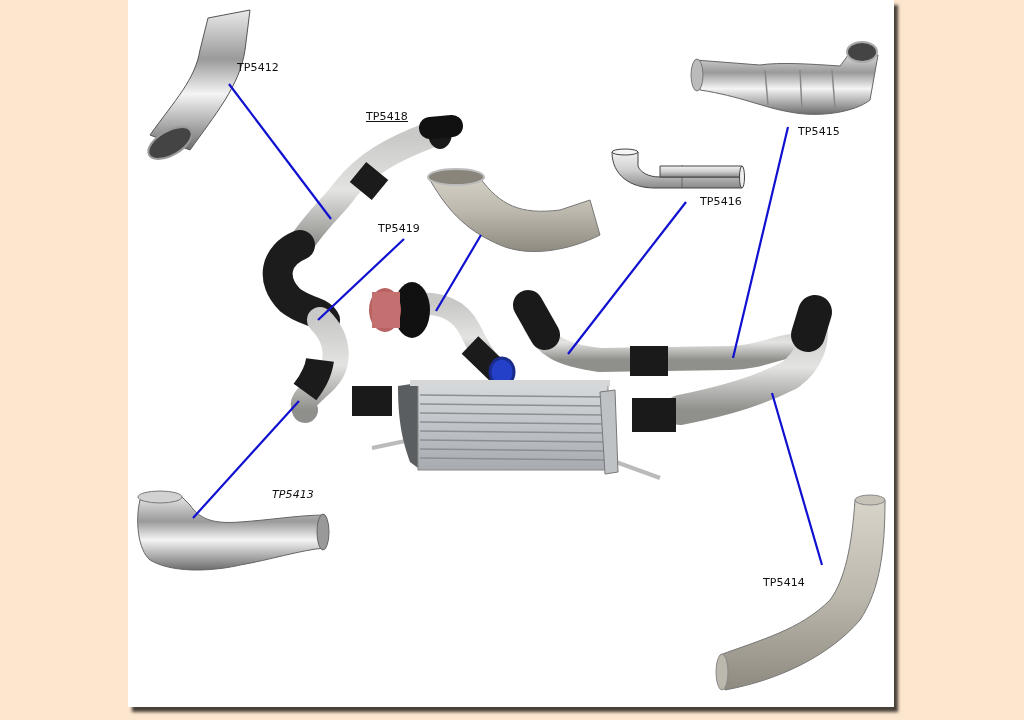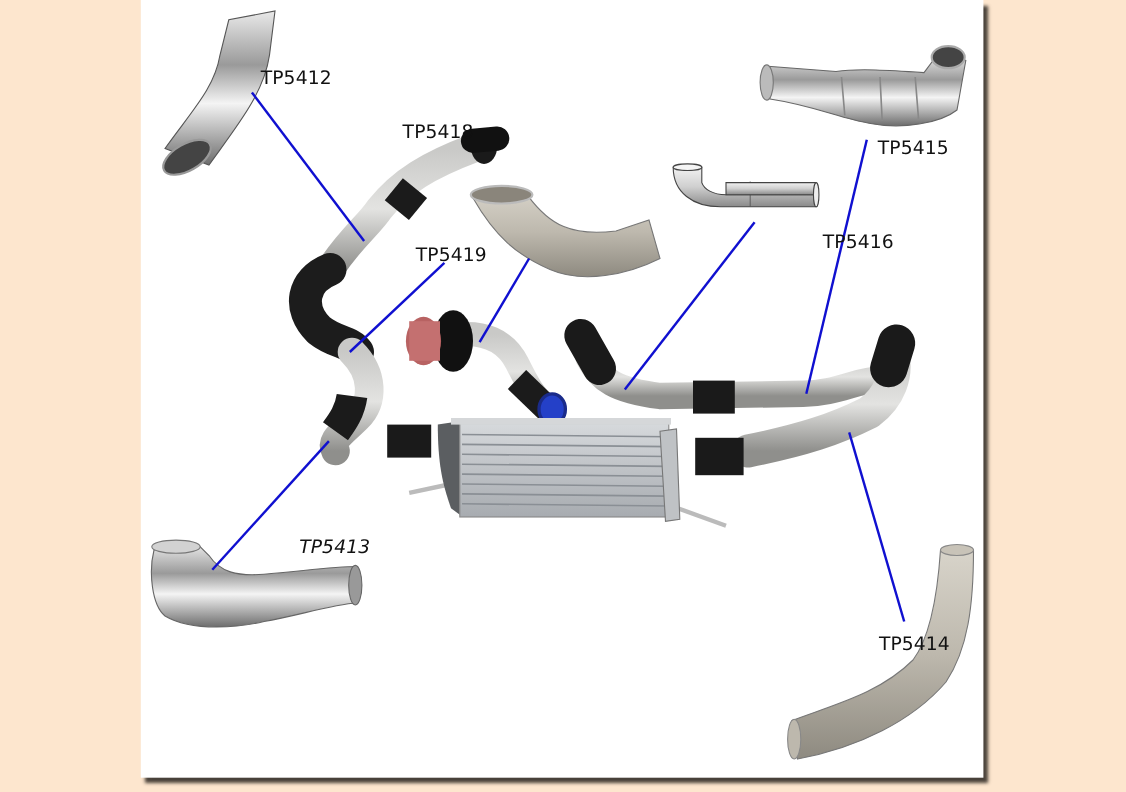--- a/index.html
+++ b/index.html
@@ -13,21 +13,21 @@
     position: absolute; left: 128px; top: 0; width: 766px; height: 707px;
     background: #ffffff;
     box-shadow: 4px 5px 3px rgba(40,35,30,0.85);
   }
   .stage {
     position: absolute; left: 0; top: 0; width: 1024px; height: 720px;
   }
   .label {
     position: absolute;
     font-family: "DejaVu Sans", sans-serif;
-    font-size: 17px;
+    font-size: 11px;
     color: #111;
     letter-spacing: 0.1px;
     white-space: nowrap;
   }
 </style>
 </head>
 <body>
 
 <div class="panel"></div>
 
@@ -156,18 +156,18 @@
     <line x1="404" y1="239" x2="318" y2="320"></line>
     <line x1="481" y1="235" x2="436" y2="311"></line>
     <line x1="686" y1="202" x2="568" y2="354"></line>
     <line x1="788" y1="127" x2="733" y2="358"></line>
     <line x1="299" y1="401" x2="193" y2="518"></line>
     <line x1="772" y1="393" x2="822" y2="565"></line>
   </g>
 </svg>
 
 <span class="label" style="left:237px; top:61px;">TP5412</span>
-<span class="label" style="left:366px; top:110px;">TP5418</span>
+<span class="label" style="left:366px; top:110px;text-decoration:underline;">TP5418</span>
 <span class="label" style="left:378px; top:222px;">TP5419</span>
-<span class="label" style="left:700px; top:210px;margin-left:48px;">TP5416</span>
+<span class="label" style="left:700px; top:195px;">TP5416</span>
 <span class="label" style="left:798px; top:125px;">TP5415</span>
 <span class="label" style="left:272px; top:488px;font-style:italic;">TP5413</span>
-<span class="label" style="left:763px; top:576px;margin-left:36px;">TP5414</span>
+<span class="label" style="left:763px; top:576px;">TP5414</span>
 
 </body></html>

